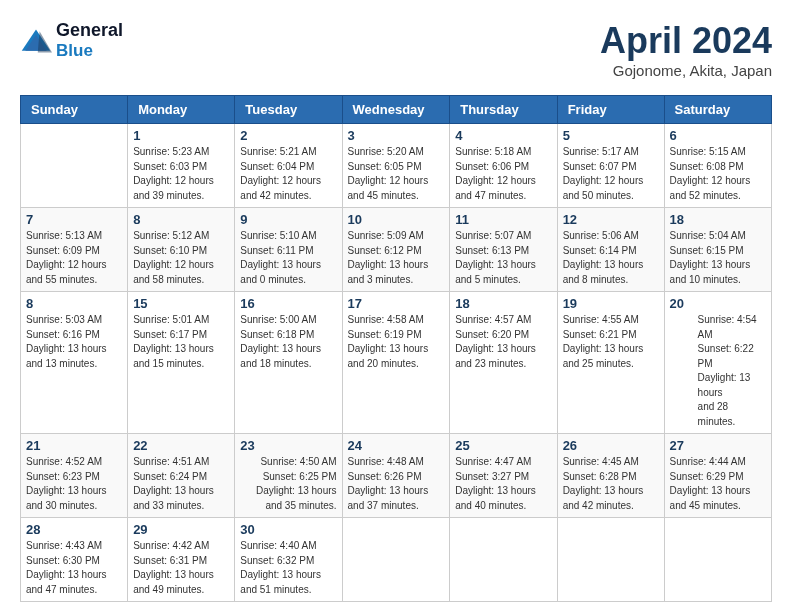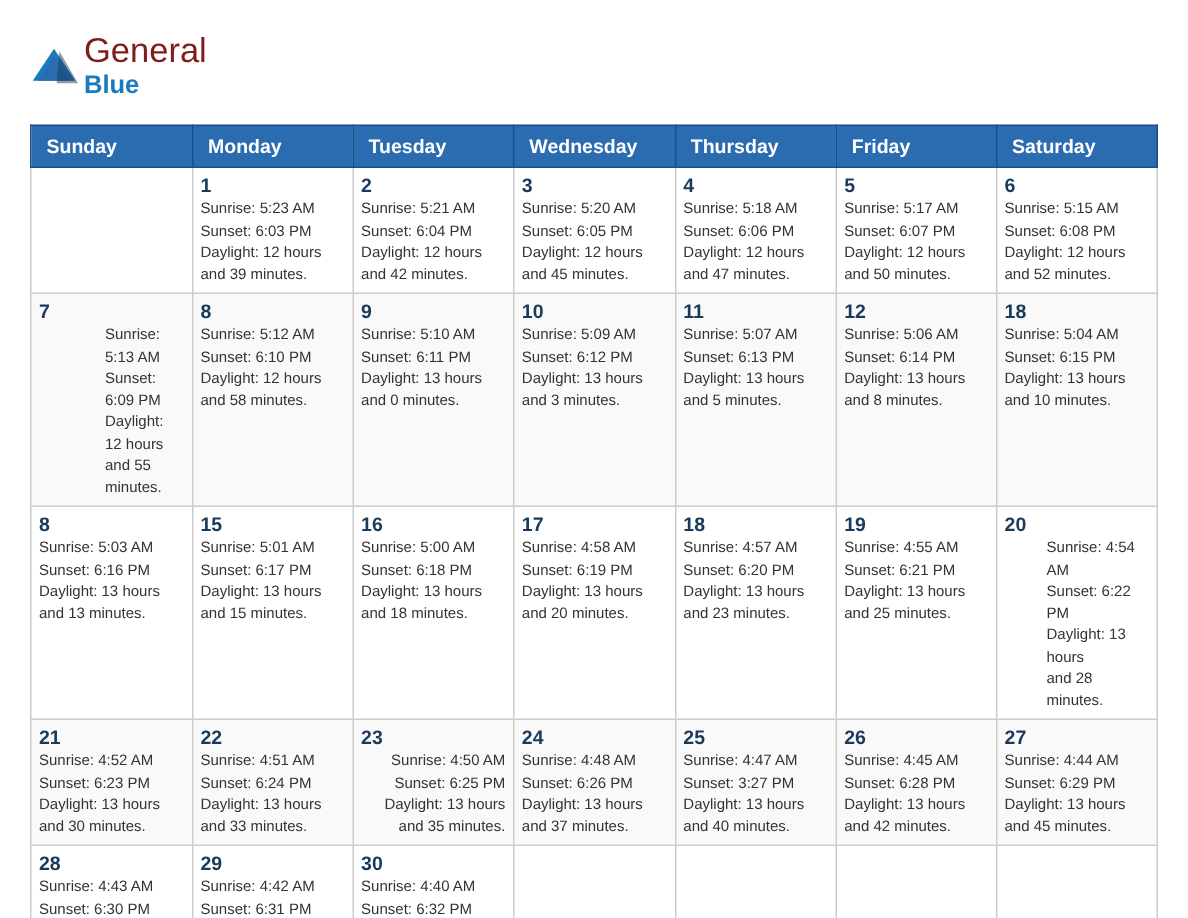--- a/index.html
+++ b/index.html
@@ -85,25 +85,27 @@
 <body>
 
 <div class="header">
   <div class="logo">
     <svg class="logo-icon" viewBox="0 0 36 30" xmlns="http://www.w3.org/2000/svg">
       <polygon points="18,2 34,26 2,26" fill="#1a7abf"></polygon>
       <polygon points="18,8 30,26 6,26" fill="#2b6cb0"></polygon>
       <polygon points="22,4 36,28 20,28" fill="#1a3a5c" opacity="0.5"></polygon>
     </svg>
     <div>
-      <div style="font-size:23px;font-weight:normal;color:#7f1d1d;">General</div>
+      <div style="font-size:18px;font-weight:bold;color:#0f172a;">General</div>
       <div style="font-size:17px;font-weight:bold;color:#1a7abf;">Blue</div>
     </div>
   </div>
   <div class="title-block">
+    <div class="month-title">April 2024</div>
+    <div class="location">Gojonome, Akita, Japan</div>
   </div>
 </div>
 
 <table>
   <thead>
     <tr>
     <th>Sunday</th>
         <th>Monday</th>
         <th>Tuesday</th>
         <th>Wednesday</th>
@@ -154,21 +156,21 @@
           <span class="day-number">6</span>
           <div class="day-info" style="white-space: pre-line;">Sunrise: 5:15 AM
 Sunset: 6:08 PM
 Daylight: 12 hours
 and 52 minutes.</div>
         </td>
       </tr>
       <tr>
         <td>
           <span class="day-number">7</span>
-          <div class="day-info" style="white-space: pre-line; margin-left: 44px;">Sunrise: 5:13 AM
+          <div class="day-info" style="white-space: pre-line;">Sunrise: 5:13 AM
 Sunset: 6:09 PM
 Daylight: 12 hours
 and 55 minutes.</div>
         </td>
         <td>
           <span class="day-number">8</span>
           <div class="day-info" style="white-space: pre-line;">Sunrise: 5:12 AM
 Sunset: 6:10 PM
 Daylight: 12 hours
 and 58 minutes.</div>

